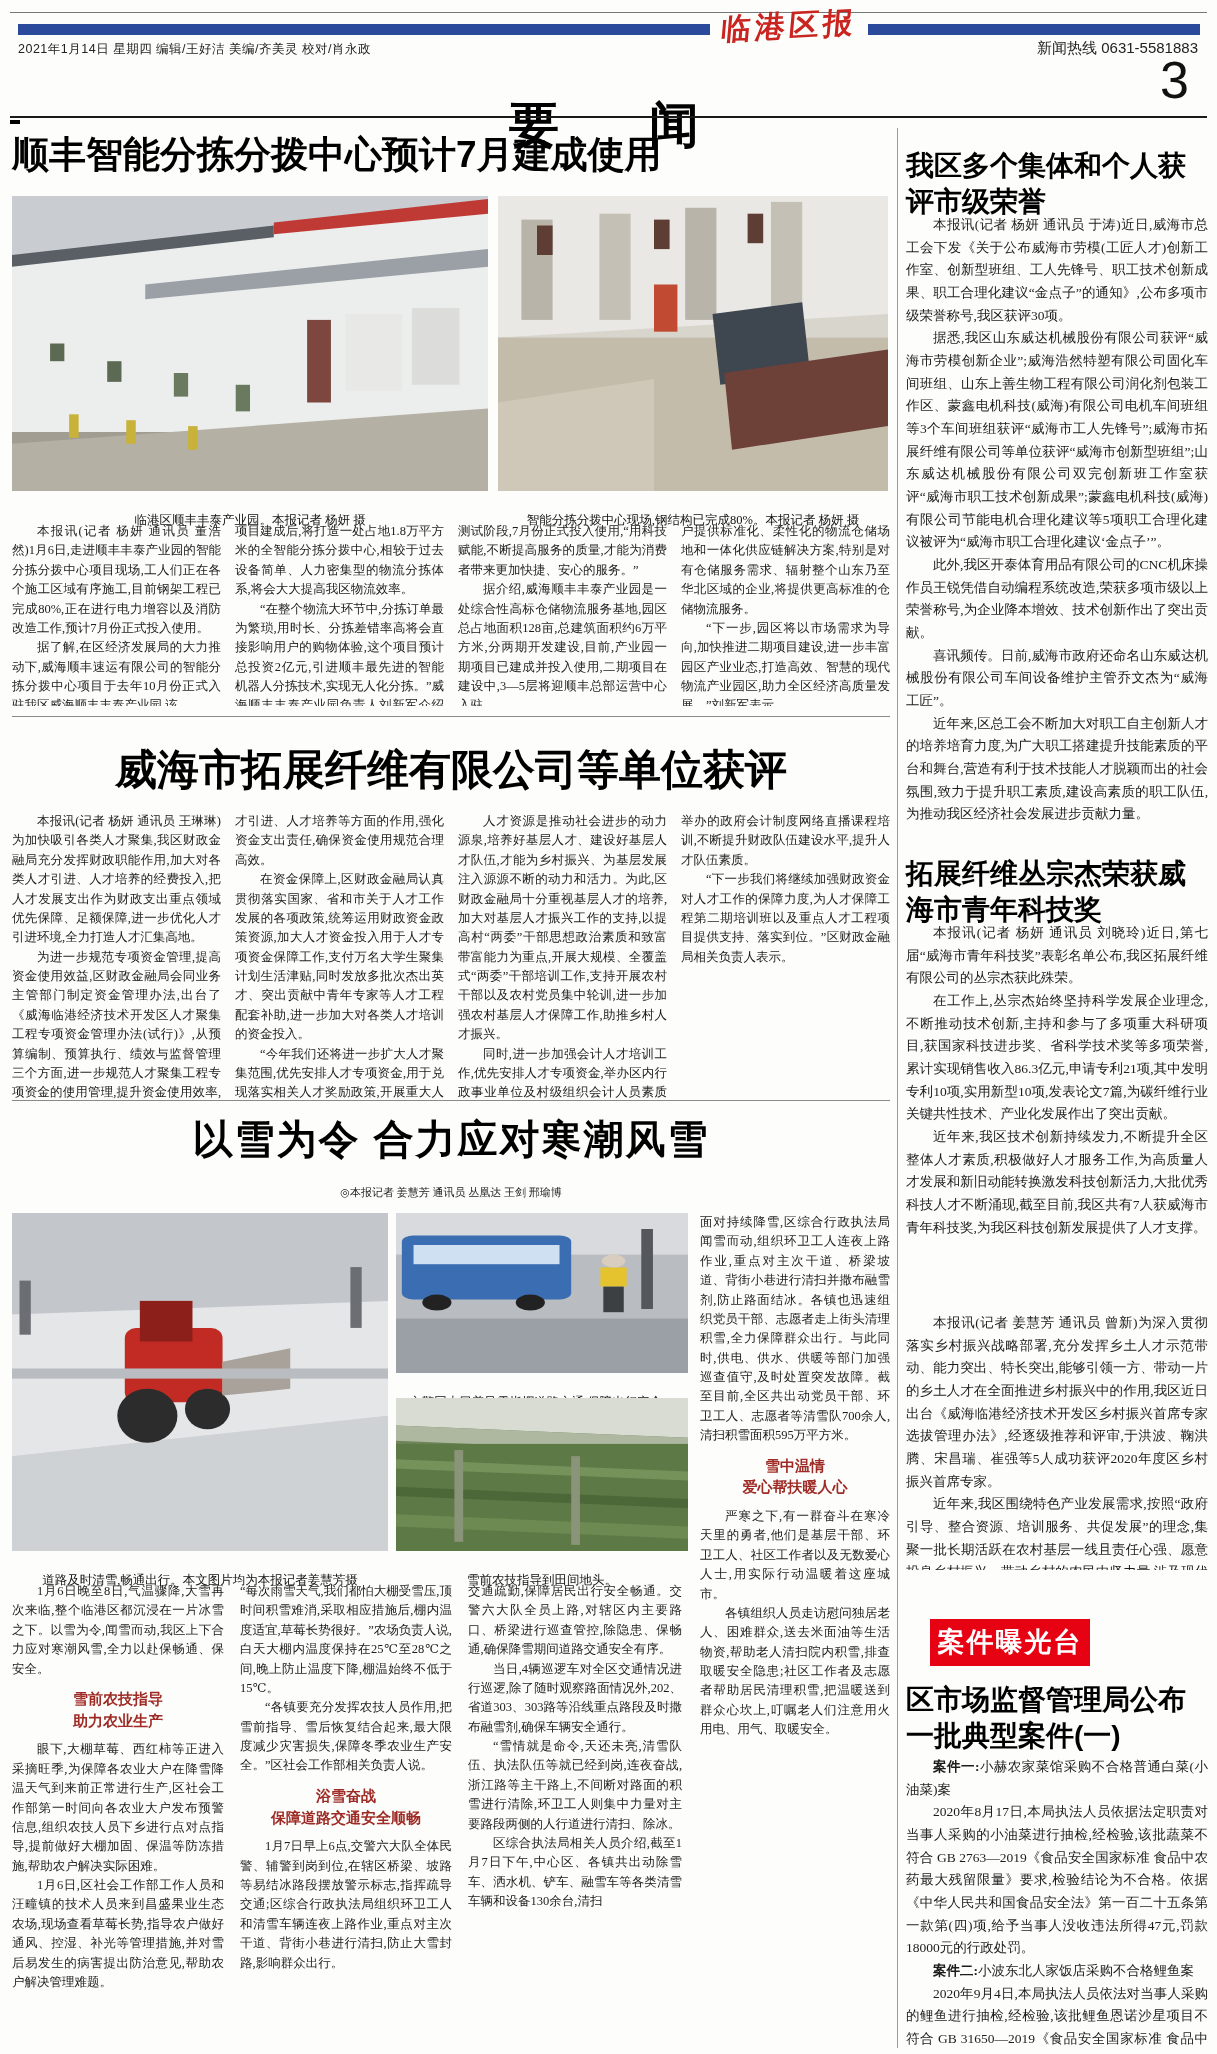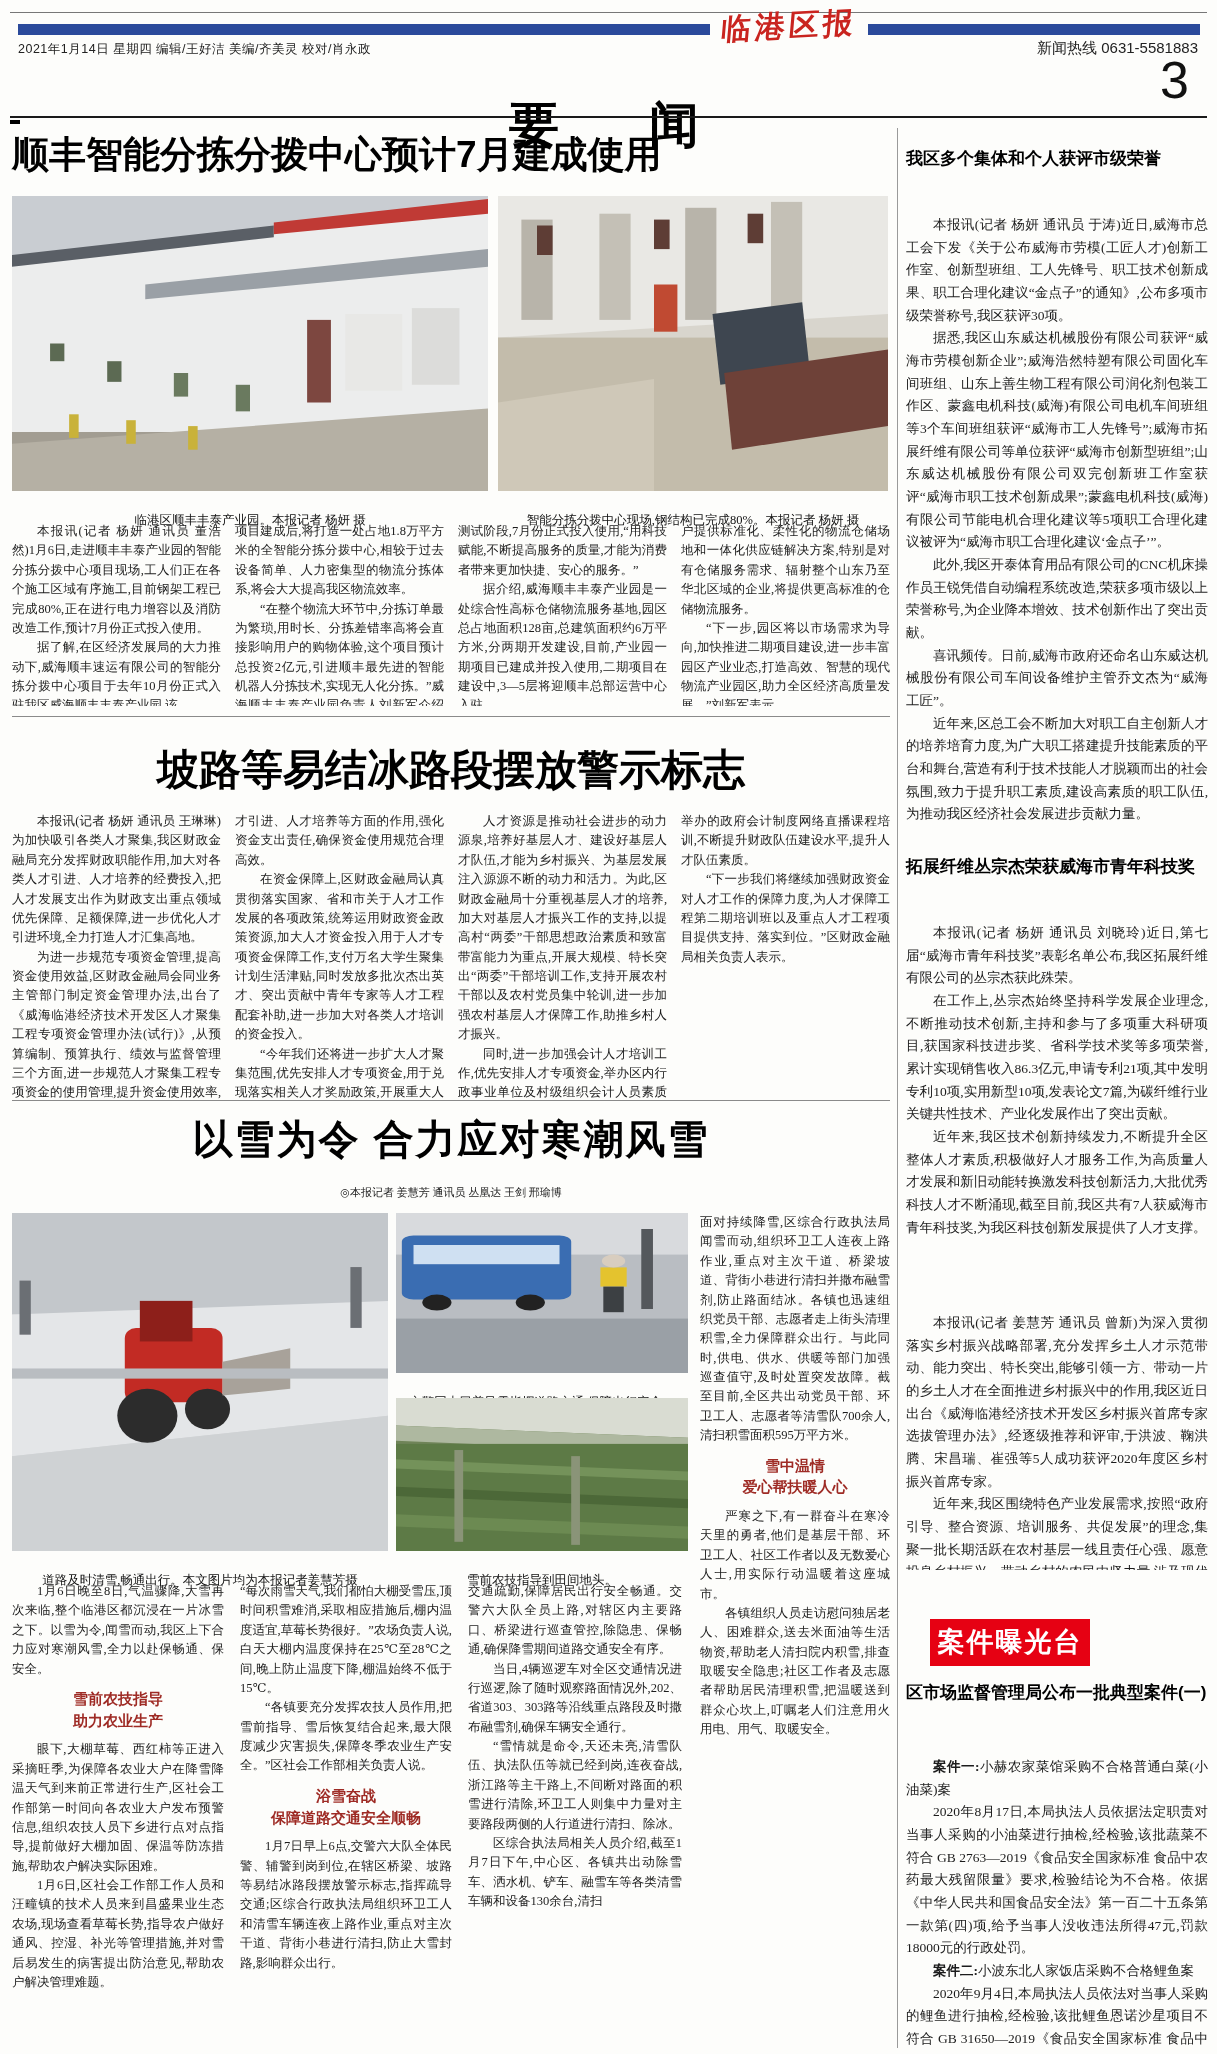--- a/index.html
+++ b/index.html
@@ -25,21 +25,21 @@
   
   .photo{overflow:hidden;background:#cfcfcc;}
   .photo svg{display:block;width:100%;height:100%;}
   .caption{font-size:12.5px;color:#111;text-align:center;font-family:"Liberation Serif",serif;margin-top:15px;}
   .colblock{font-size:12.5px;line-height:1.55;text-align:justify;overflow:hidden;}
   .para{margin:0;text-indent:2em;}
   .para.cont{text-indent:0;}
   .subhead{font-weight:bold;color:#9e2b25;font-size:15px;text-align:center;white-space:pre-line;
            margin:9px 0;line-height:1.45;font-family:"Liberation Sans",sans-serif;}
   
-  .side-h{font-size:17px;font-weight:bold;line-height:1.3;color:#000;font-family:"Liberation Sans",sans-serif;}
+  .side-h{font-size:28px;font-weight:bold;line-height:1.3;color:#000;font-family:"Liberation Sans",sans-serif;}
   .side-body{font-size:13.5px;line-height:1.68;text-align:justify;overflow:hidden;}
   .badge{background:#e60113;color:#fff;font-size:27px;font-weight:bold;text-align:center;
          line-height:47px;font-family:"Liberation Sans",sans-serif;letter-spacing:2px;}
   .lead{font-weight:bold;}
   .tick{background:#000;}
 </style>
 </head>
 <body>
 
 <div id="page">
@@ -120,34 +120,34 @@
       <p class="para">据介绍,威海顺丰丰泰产业园是一处综合性高标仓储物流服务基地,园区总占地面积128亩,总建筑面积约6万平方米,分两期开发建设,目前,产业园一期项目已建成并投入使用,二期项目在建设中,3—5层将迎顺丰总部运营中心入驻。</p>
 
     </div>
     <div class="colblock" style="width:209px;height:184px;">
       <p class="para cont">户提供标准化、柔性化的物流仓储场地和一体化供应链解决方案,特别是对有仓储服务需求、辐射整个山东乃至华北区域的企业,将提供更高标准的仓储物流服务。</p>
       <p class="para">“下一步,园区将以市场需求为导向,加快推进二期项目建设,进一步丰富园区产业业态,打造高效、智慧的现代物流产业园区,助力全区经济高质量发展。”刘新军表示。</p>
     </div>
   </div>
 
   <div class="abs hrule" style="left:12px;top:716px;width:878px;height:1px;background:#8a8a8a;"></div>
-  <div class="abs h-main h2a" style="left:12px;top:742px;">坡路等易结冰路段摆放警示标志</div>
+  <div class="abs h-main h2a" style="left:12px;top:742px;">威海市拓展纤维有限公司等单位获评</div>
 
   <div class="abs" style="left:12px;top:812px;width:878px;height:292px;display:flex;gap:14px;">
     <div class="colblock" style="width:209px;height:292px;">
       <p class="para">本报讯(记者 杨妍 通讯员 王琳琳)为加快吸引各类人才聚集,我区财政金融局充分发挥财政职能作用,加大对各类人才引进、人才培养的经费投入,把人才发展支出作为财政支出重点领域优先保障、足额保障,进一步优化人才引进环境,全力打造人才汇集高地。</p>
       <p class="para">为进一步规范专项资金管理,提高资金使用效益,区财政金融局会同业务主管部门制定资金管理办法,出台了《威海临港经济技术开发区人才聚集工程专项资金管理办法(试行)》,从预算编制、预算执行、绩效与监督管理三个方面,进一步规范人才聚集工程专项资金的使用管理,提升资金使用效率,最大限度发挥区级资金在人</p>
     </div>
     <div class="colblock" style="width:209px;height:292px;">
       <p class="para cont">才引进、人才培养等方面的作用,强化资金支出责任,确保资金使用规范合理高效。</p>
       <p class="para">在资金保障上,区财政金融局认真贯彻落实国家、省和市关于人才工作发展的各项政策,统筹运用财政资金政策资源,加大人才资金投入用于人才专项资金保障工作,支付万名大学生聚集计划生活津贴,同时发放多批次杰出英才、突出贡献中青年专家等人才工程配套补助,进一步加大对各类人才培训的资金投入。</p>
       <p class="para">“今年我们还将进一步扩大人才聚集范围,优先安排人才专项资金,用于兑现落实相关人才奖励政策,开展重大人才专项活动,全力保障人才落户临港高地。”区财政金融局相关负责人表示。</p>
     </div>
     <div class="colblock" style="width:209px;height:292px;">
-      <p class="para">人才资源是推动社会进步的动力源泉,培养好基层人才、建设好基层人才队伍,才能为乡村振兴、为基层发展注入源源不断的动力和活力。为此,区财政金融局十分重视基层人才的培养,加大对基层人才振兴工作的支持,以提高村“两委”干部思想政治素质和致富带富能力为重点,开展大规模、特长突出“两委”干部培训工作,支持开展农村干部以及农村党员集中轮训,进一步加强农村基层人才保障工作,助推乡村人才振兴。</p>
+      <p class="para">人才资源是推动社会进步的动力源泉,培养好基层人才、建设好基层人才队伍,才能为乡村振兴、为基层发展注入源源不断的动力和活力。为此,区财政金融局十分重视基层人才的培养,加大对基层人才振兴工作的支持,以提高村“两委”干部思想政治素质和致富带富能力为重点,开展大规模、全覆盖式“两委”干部培训工作,支持开展农村干部以及农村党员集中轮训,进一步加强农村基层人才保障工作,助推乡村人才振兴。</p>
       <p class="para">同时,进一步加强会计人才培训工作,优先安排人才专项资金,举办区内行政事业单位及村级组织会计人员素质提升工程第二期培训班以及山东财经大学</p>
     </div>
     <div class="colblock" style="width:209px;height:292px;">
       <p class="para cont">举办的政府会计制度网络直播课程培训,不断提升财政队伍建设水平,提升人才队伍素质。</p>
       <p class="para">“下一步我们将继续加强财政资金对人才工作的保障力度,为人才保障工程第二期培训班以及重点人才工程项目提供支持、落实到位。”区财政金融局相关负责人表示。</p>
     </div>
   </div>
 
   <div class="abs hrule" style="left:12px;top:1100px;width:878px;height:1px;background:#8a8a8a;"></div>
   <div class="abs h-main h3a" style="left:12px;top:1112px;">以雪为令  合力应对寒潮风雪</div>

